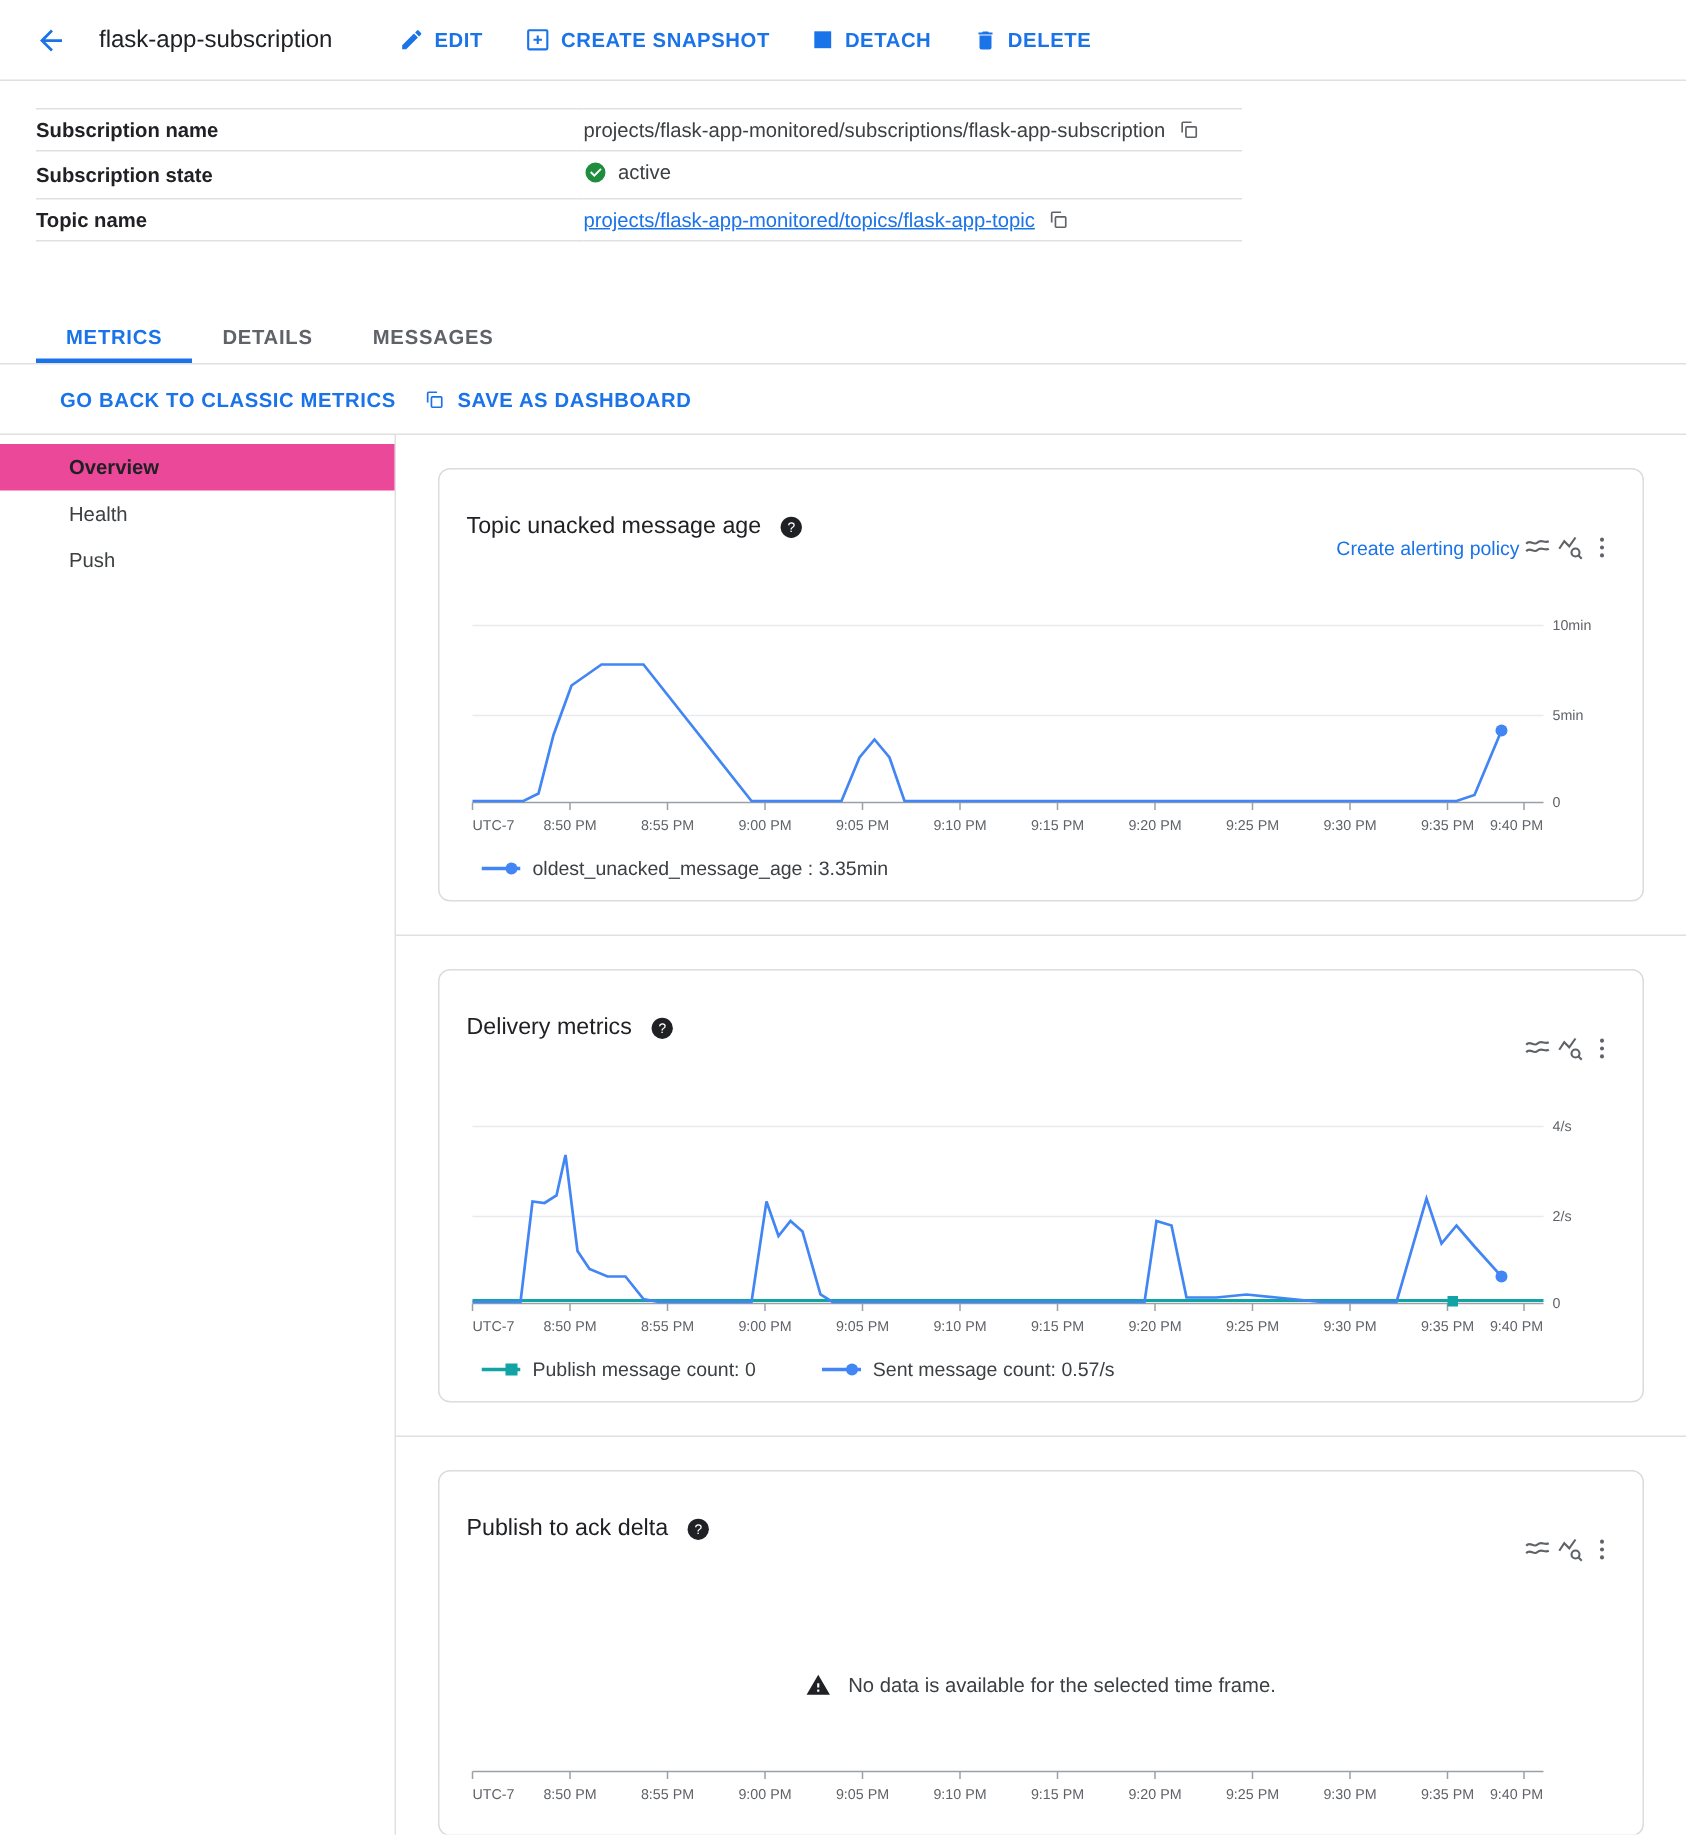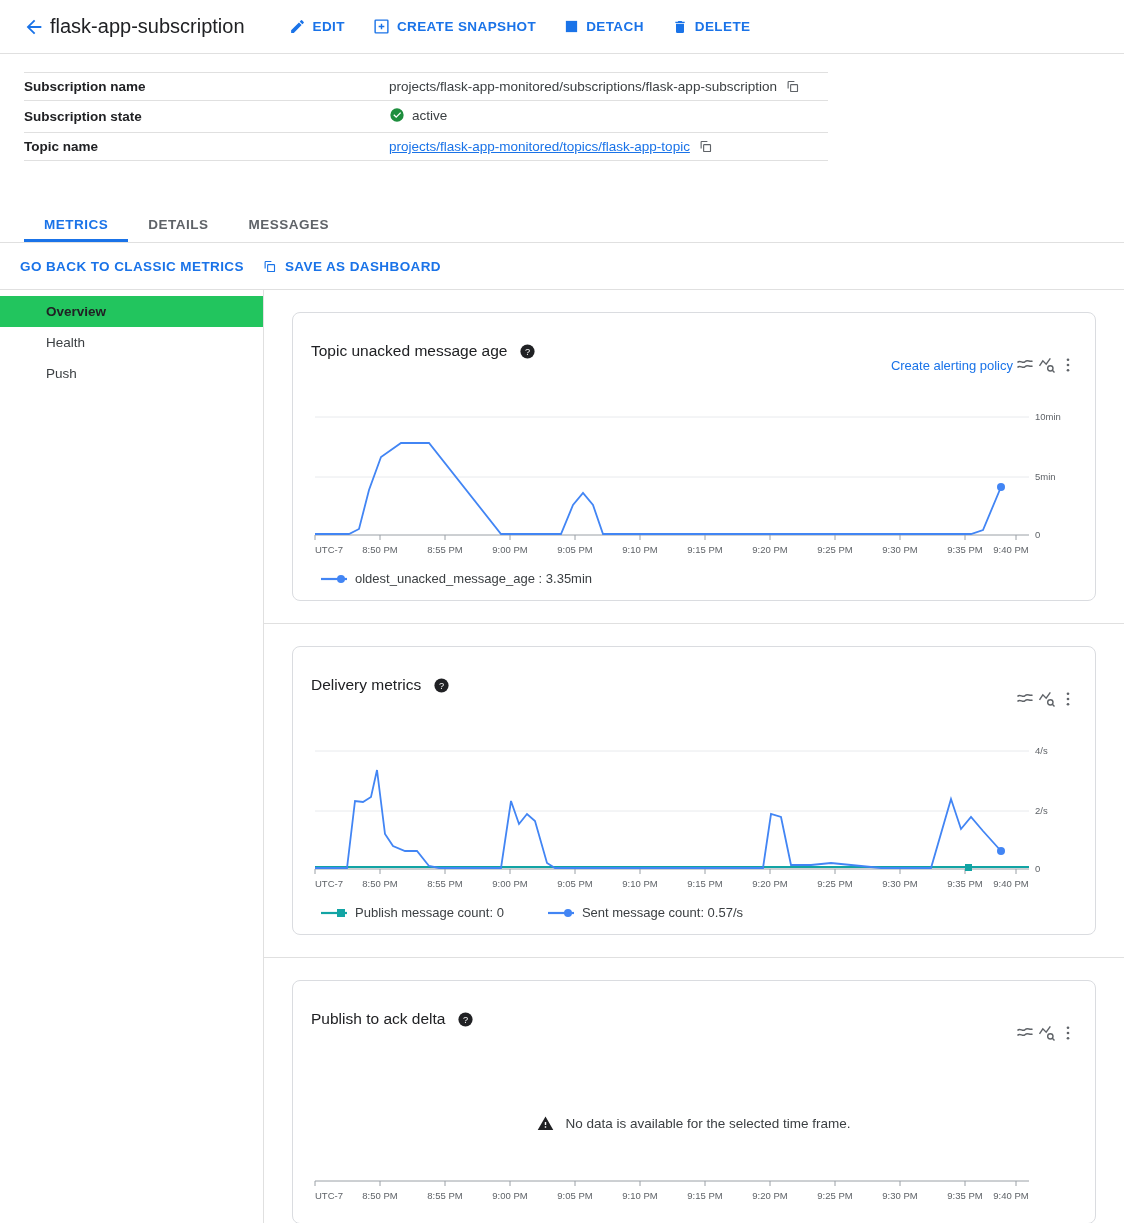--- a/index.html
+++ b/index.html
@@ -21,22 +21,23 @@
     border-bottom: 1px solid #e0e0e0;
   }
   .back-arrow {
     width: 32px; height: 32px;
     display: flex; align-items: center; justify-content: center;
     color: #1a73e8;
     cursor: pointer;
     flex: 0 0 auto;
   }
   .page-title {
-    font-size: 20px;
+    font-size: 16px;
     color: #202124;
+    margin-left: 16px;
     margin-right: 30px;
     white-space: nowrap;
   }
   .action-list { display: flex; align-items: center; gap: 0; }
   .action {
     display: flex; align-items: center;
     gap: 7px;
     color: #1a73e8;
     font-size: 13.5px;
     font-weight: bold;
@@ -54,21 +55,21 @@
     border-collapse: collapse;
     font-size: 13.5px;
   }
   .info tr { border-bottom: 1px solid #e0e0e0; }
   .info tr:first-child { border-top: 1px solid #e0e0e0; }
   .info td { padding: 6px 0; vertical-align: middle; }
   .info td.k { font-weight: bold; width: 365px; }
   .info td.v { color: #3c4043; }
   .v-inline { display: flex; align-items: center; gap: 8px; }
   .copy-ico { color: #5f6368; cursor: pointer; display: inline-flex; }
-  .state-ok { display: inline-flex; align-items: center; gap: 7px; }
+  .state-ok { display: inline-flex; align-items: flex-start; gap: 7px; }
   .link { color: #1a73e8; text-decoration: underline; cursor: pointer; }
 
   
   .tabs {
     margin-top: 46px;
     display: flex;
     align-items: flex-end;
     padding-left: 24px;
     border-bottom: 1px solid #e0e0e0;
     height: 36px;
@@ -80,21 +81,21 @@
     color: #5f6368;
     padding: 0 20px 10px 20px;
     cursor: pointer;
   }
   .tab.active { color: #1a73e8; box-shadow: inset 0 -3px 0 #1a73e8; }
 
   
   .subactions {
     display: flex; align-items: center;
     height: 46px;
-    padding-left: 20px;
+    padding-left: 40px;
     gap: 18px;
   }
   .subaction {
     display: flex; align-items: center; gap: 8px;
     color: #1a73e8;
     font-size: 13.5px;
     font-weight: bold;
     letter-spacing: .4px;
     cursor: pointer;
   }
@@ -106,21 +107,21 @@
     flex: 0 0 264px;
     border-right: 1px solid #e0e0e0;
     padding-top: 6px;
   }
   .nav-item {
     font-size: 13.5px;
     padding: 8px 0 8px 46px;
     color: #3c4043;
     cursor: pointer;
   }
-  .nav-item.active { background: #22c55e; font-weight: bold; color: #202124; }
+  .nav-item.active { background: #ec4899; font-weight: bold; color: #202124; }
 
   .content {
     flex: 1;
     padding: 0;
     background: #fff;
     overflow: hidden;
   }
   .card-wrap { padding: 22px 0 0 0; }
   .card-sep { border-bottom: 1px solid #e0e0e0; margin-top: 22px; }
   .card {

